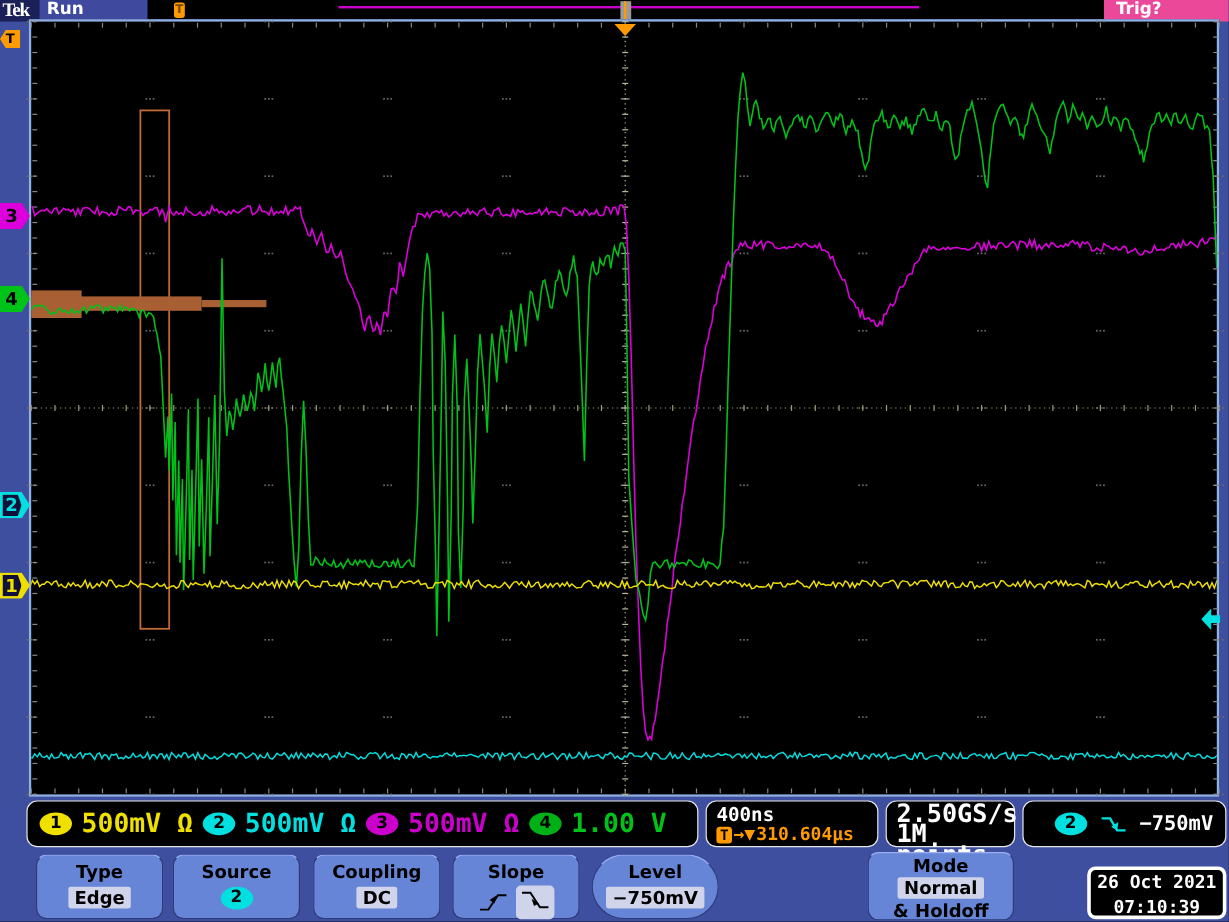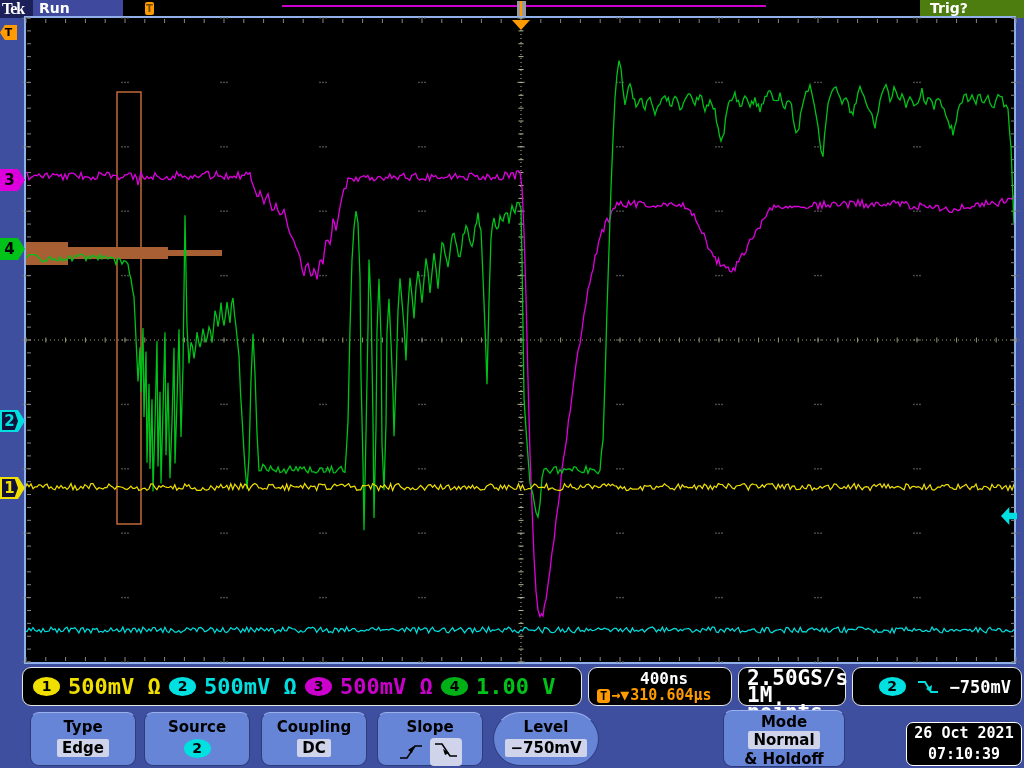--- a/index.html
+++ b/index.html
@@ -3,21 +3,21 @@
 <meta charset="utf-8">
 <style>
   html,body{margin:0;padding:0;}
   body{width:1024px;height:768px;background:#3e4f9f;font-family:"DejaVu Sans",sans-serif;position:relative;overflow:hidden;}
   .abs{position:absolute;}
   
   #topbar{left:0;top:0;width:888px;height:18px;background:#1b2158;}
   #tek-logo{left:2px;top:0;color:#fff;font-family:"Liberation Serif",serif;font-weight:bold;font-size:16px;line-height:18px;letter-spacing:-1px;}
   #run-panel{left:33px;top:0;width:90px;height:18px;background:#3f4a9e;color:#fff;font-size:14px;font-weight:bold;line-height:17px;padding-left:6px;box-sizing:border-box;}
   #record-strip{left:123px;top:0;width:797px;height:17px;background:#000;}
-  #trig-panel{left:920px;top:0;width:104px;height:18px;background:#4d7c0f;color:#fff;font-size:14px;font-weight:bold;line-height:17px;padding-left:10px;box-sizing:border-box;}
+  #trig-panel{left:920px;top:0;width:104px;height:18px;background:#ec4899;color:#fff;font-size:14px;font-weight:bold;line-height:17px;padding-left:10px;box-sizing:border-box;}
   #strip-t-icon{left:22px;top:2px;width:9px;height:13px;background:#ff9b00;border-radius:2px;color:#7a4a00;font-size:10px;font-weight:bold;text-align:center;line-height:13px;}
   #strip-mline{left:159px;top:5px;width:484px;height:2px;background:#cc00cc;}
   #strip-trig-marker{left:394px;top:1px;width:9px;height:15px;background:#9a9a9a;}
   #strip-trig-marker .inner{position:absolute;left:3px;top:0;width:2px;height:15px;background:#ff9b00;}
   
   #plot-frame{left:24px;top:16px;width:992px;height:648px;border:2px solid #8fb0e8;background:#000;box-sizing:border-box;}
   #wave-svg{left:0;top:0;width:1024px;height:768px;pointer-events:none;}
   
   .chmarker{width:25px;height:22px;font-size:15px;font-weight:bold;line-height:22px;text-align:center;
     clip-path:polygon(0 0,72% 0,100% 50%,72% 100%,0 100%);}
@@ -27,33 +27,33 @@
   #trig-arrow-right{left:1001px;top:507px;width:16px;height:18px;background:#00e0e0;
     clip-path:polygon(0 50%,52% 0,52% 32%,100% 32%,100% 68%,52% 68%,52% 100%);}
   #trig-top-tri{left:0;top:0;}
   
   .robox{top:667px;height:39px;background:#000;border:1px solid #e6e6e6;border-radius:9px;box-sizing:border-box;color:#fff;}
   #ch-readouts{left:22px;width:560px;display:flex;align-items:center;gap:6px;padding:0 10px;}
   .chgroup{display:flex;align-items:center;gap:8px;flex:1;}
   .badge{display:inline-block;width:27px;height:19px;border-radius:50%;color:#000;font-weight:bold;font-size:14px;text-align:center;line-height:19px;}
   .chscale{font-family:"DejaVu Sans Mono",monospace;font-weight:bold;font-size:22px;white-space:nowrap;}
   #time-box{left:588px;width:144px;padding:2px 8px;font-family:"DejaVu Sans Mono",monospace;}
-  #time-box .tb1{color:#fff;font-size:16px;font-weight:bold;line-height:17px;margin-left:43px;}
+  #time-box .tb1{color:#fff;font-size:16px;font-weight:bold;line-height:17px;}
   #time-box .tb2{color:#ff9b00;font-size:15px;font-weight:bold;line-height:17px;display:flex;align-items:center;gap:1px;}
   #time-box .titag{background:#ff9b00;color:#000;border-radius:3px;padding:0 3px;font-size:12px;line-height:14px;font-weight:bold;}
   #rate-box{left:738px;width:108px;padding:2px 8px;font-family:"DejaVu Sans Mono",monospace;font-size:21px;font-weight:bold;line-height:17px;}
   #trig-box{left:852px;width:170px;display:flex;align-items:center;justify-content:flex-end;gap:10px;padding:0 10px;}
   #trig-box .lvl{font-family:"DejaVu Sans Mono",monospace;font-size:17px;font-weight:bold;}
   
   .menubtn{top:712px;height:54px;background:#6785d6;border:1px solid #2e3d7a;border-top:1px solid #9ab0ef;border-radius:9px;color:#000;text-align:center;font-size:15px;font-weight:bold;box-sizing:border-box;padding-top:5px;}
   .menubtn .val{display:inline-block;background:#cfd4ea;border-radius:2px;padding:0 5px;margin-top:3px;font-size:15px;}
   .menubtn .plainval{display:block;margin-top:1px;}
   #btn-mode{top:710px;height:57px;padding-top:2px;}
   #btn-mode .val{margin-top:0px;}
-  #date-box{left:906px;top:722px;width:116px;height:44px;background:#000;border:1px solid #ffffff;border-radius:7px;color:#fff;font-family:"DejaVu Sans Mono",monospace;font-size:15px;font-weight:bold;text-align:center;line-height:21px;box-sizing:border-box;}
+  #date-box{left:906px;top:722px;width:116px;height:44px;background:#000;border:3px solid #ffffff;border-radius:7px;color:#fff;font-family:"DejaVu Sans Mono",monospace;font-size:15px;font-weight:bold;text-align:center;line-height:21px;box-sizing:border-box;}
   .slope-icons{display:flex;justify-content:center;align-items:center;gap:6px;margin-top:2px;}
   .slope-sel{background:#cfd4ea;border-radius:4px;padding:2px 3px;}
   .srcbadge{display:inline-block;width:27px;height:19px;border-radius:50%;background:#00e0e0;color:#000;font-weight:bold;font-size:14px;text-align:center;line-height:19px;margin-top:3px;}
 </style>
 </head>
 <body>
 
 <div id="topbar" class="abs">
   <div id="tek-logo" class="abs">Tek</div>
   <div id="run-panel" class="abs">Run</div>

